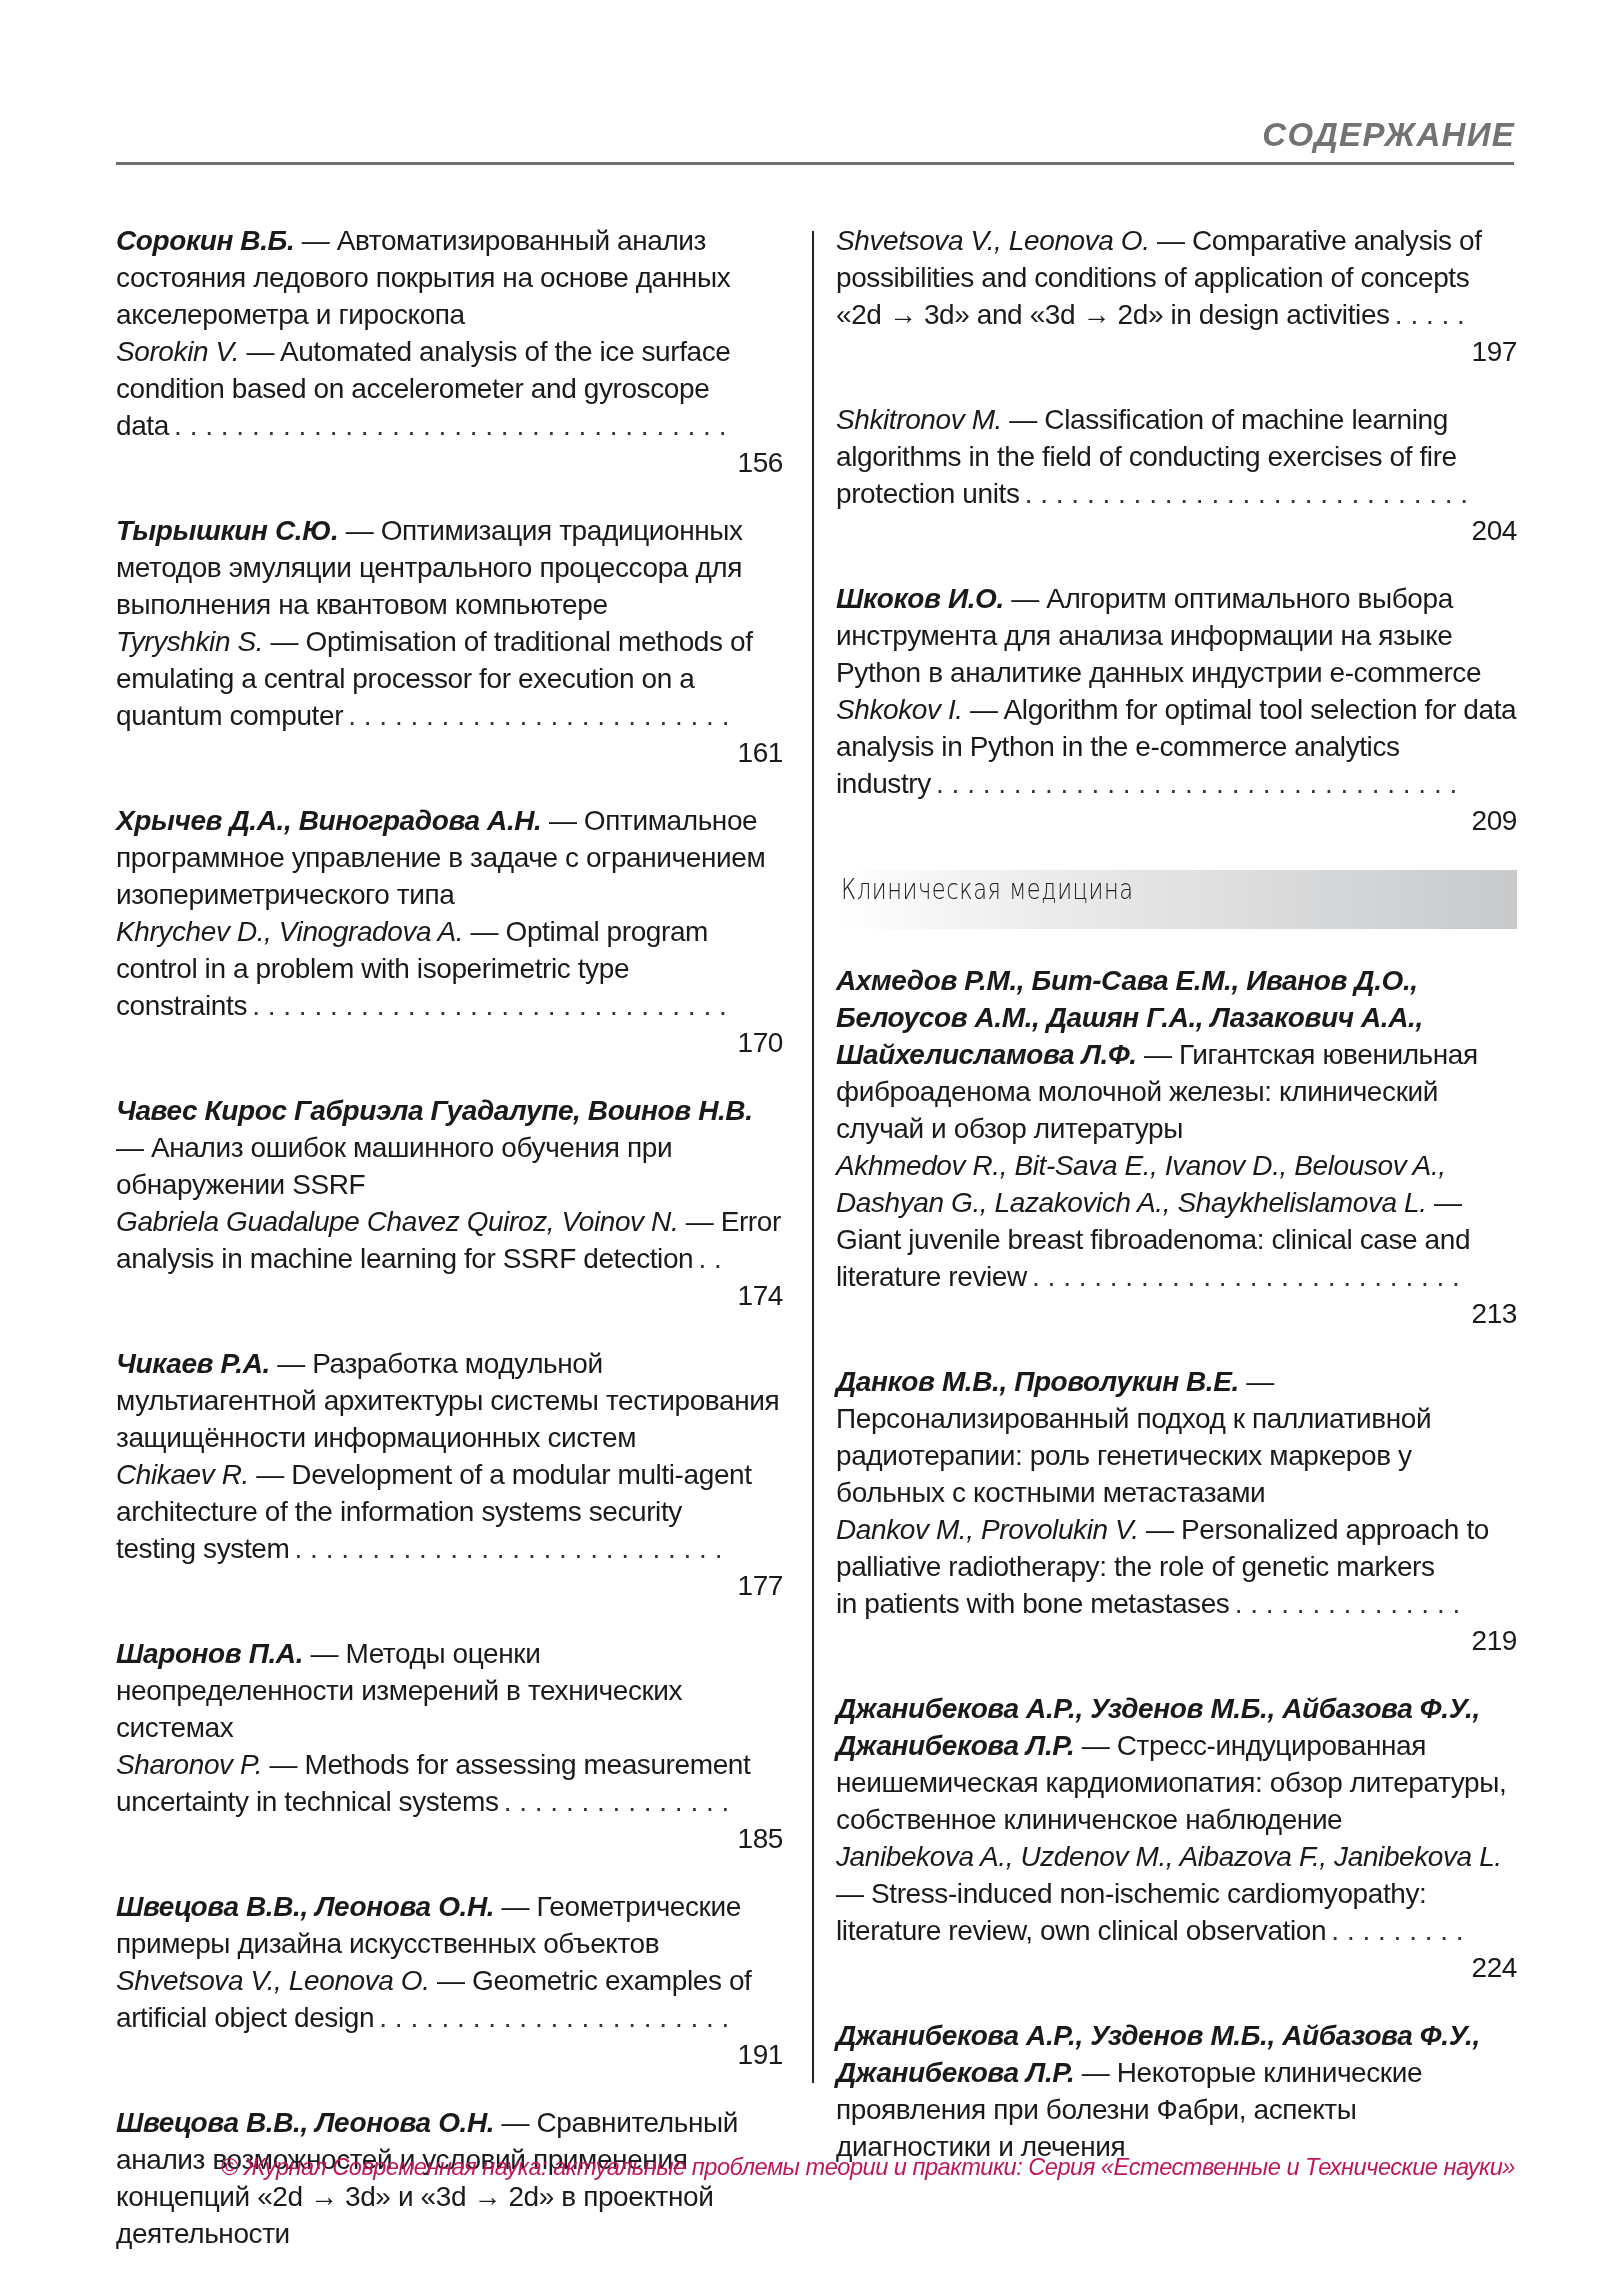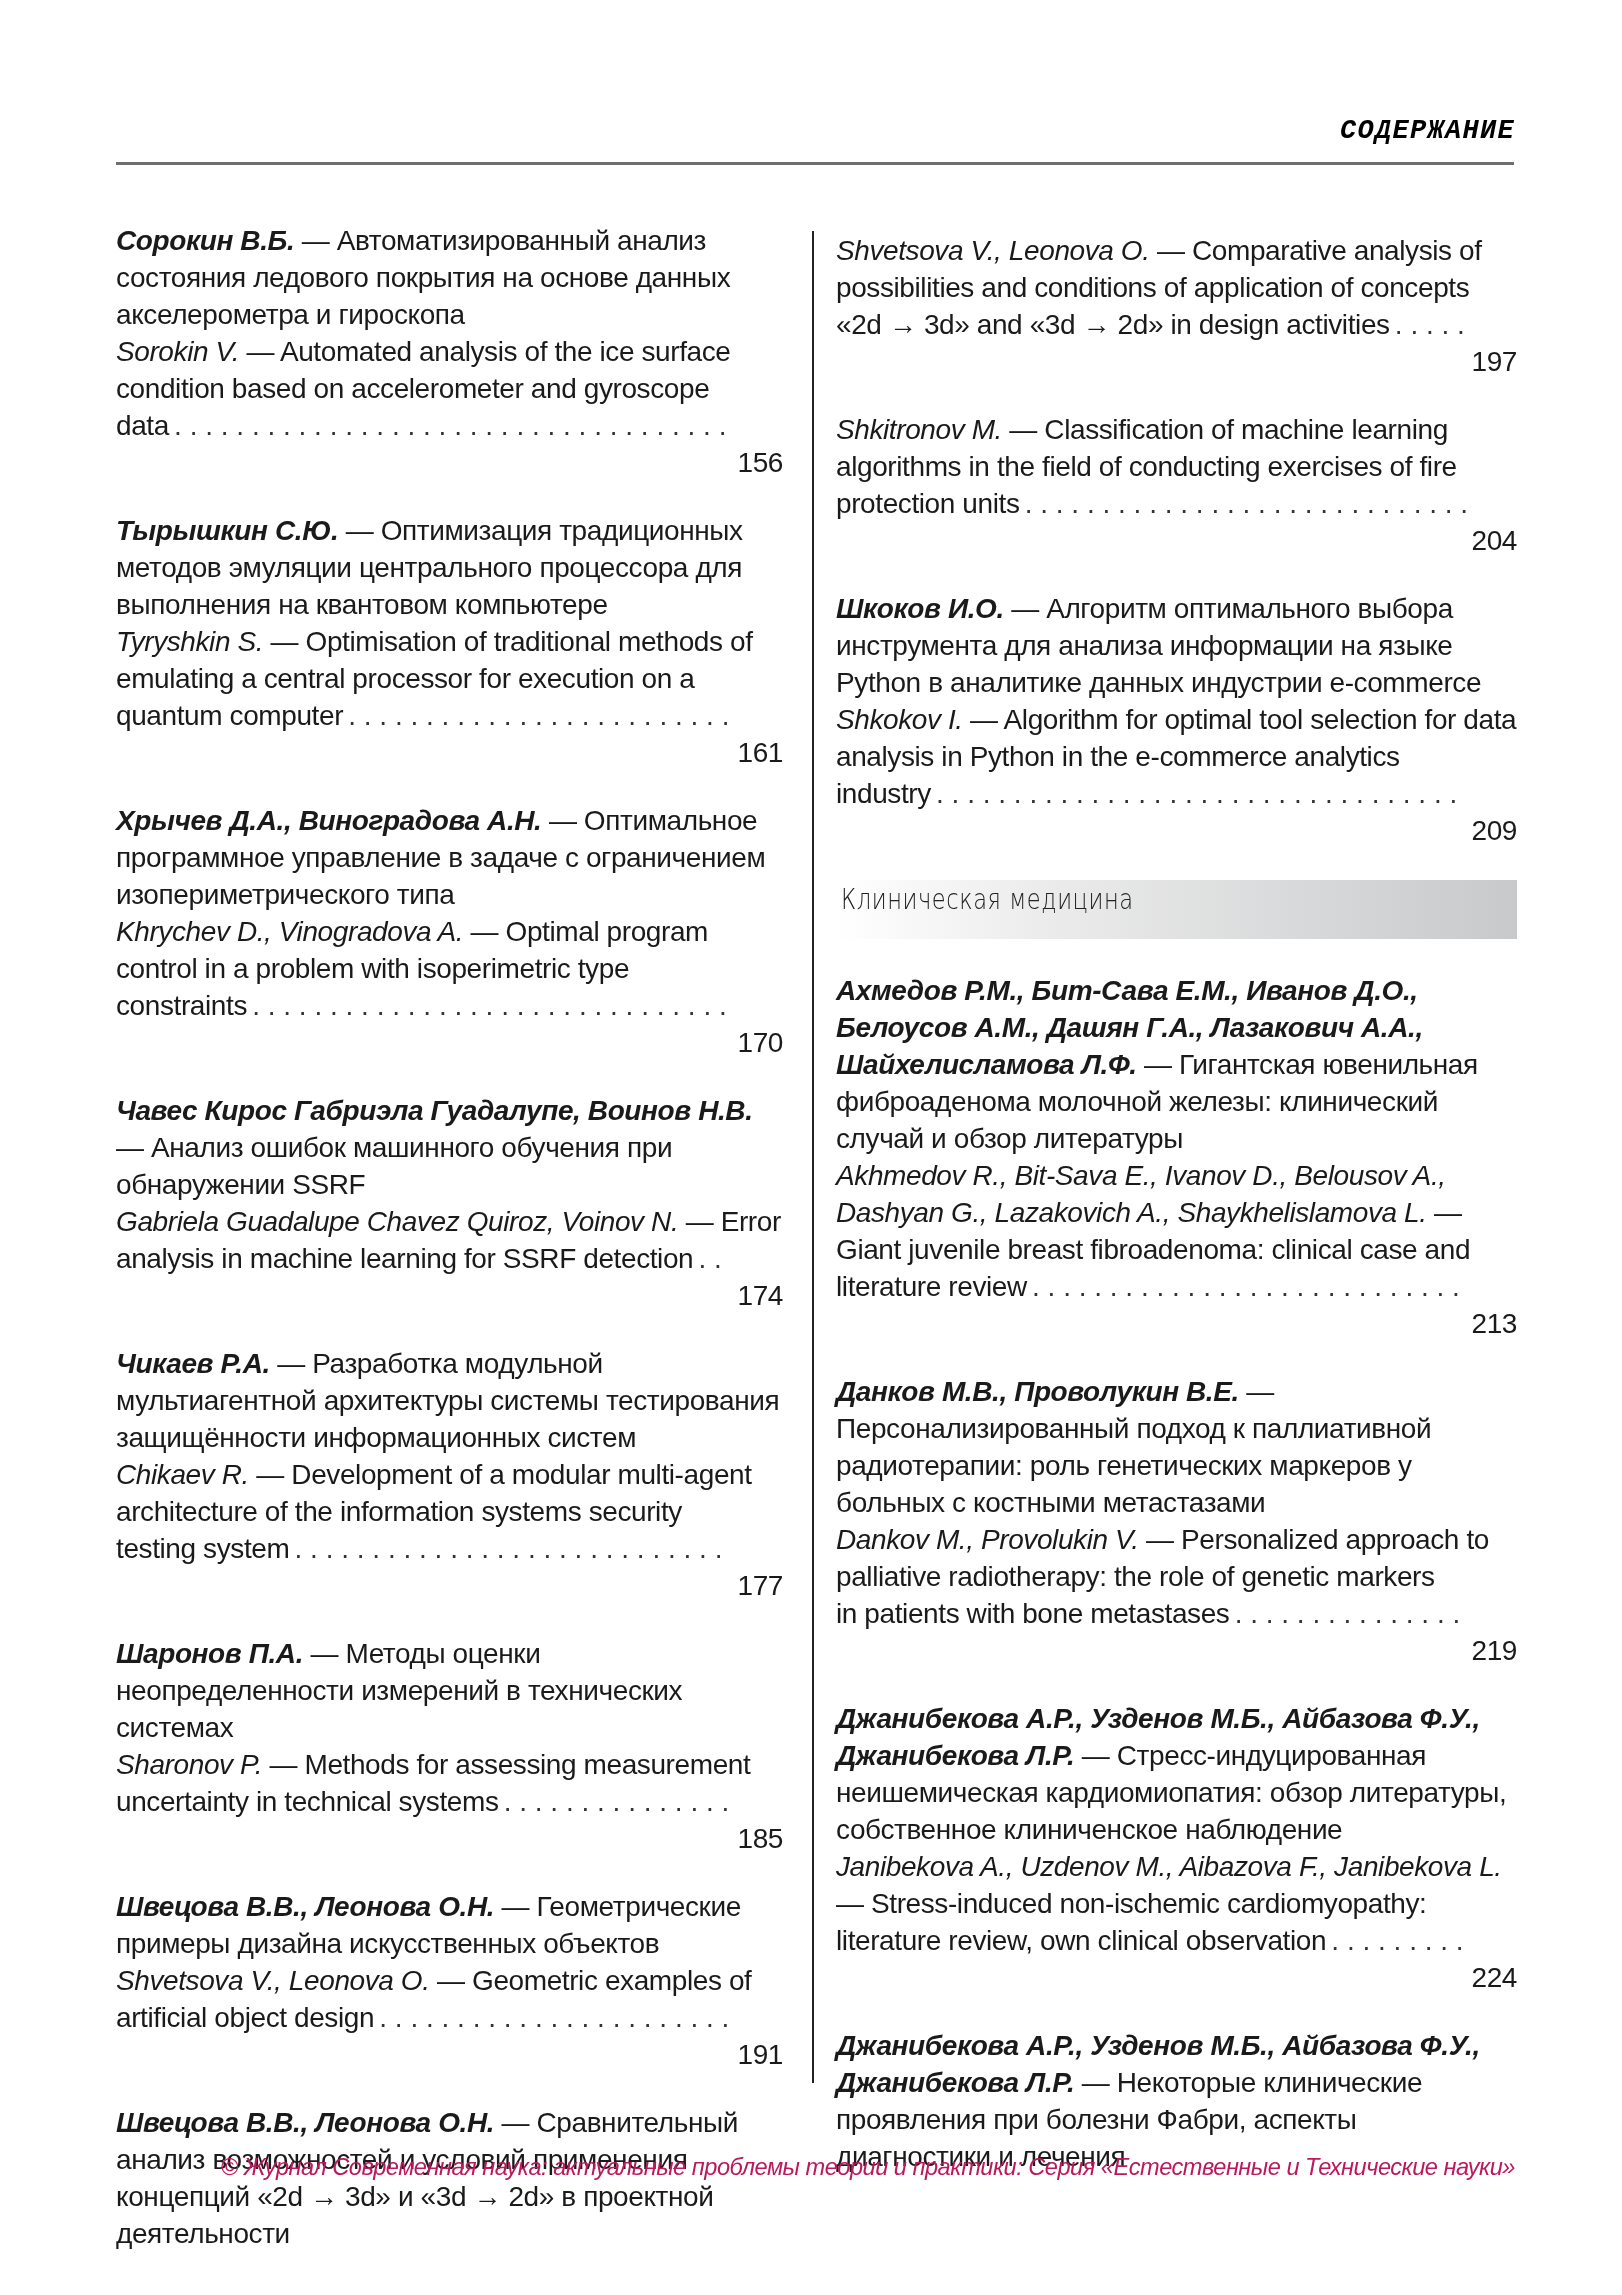--- a/index.html
+++ b/index.html
@@ -2,34 +2,34 @@
 <html style="font-size:10.5px"><head>
 <meta charset="utf-8">
 <style>
   html, body { margin: 0; padding: 0; background: #ffffff; }
   body {
     width: 1623px; height: 2295px; position: relative; overflow: hidden;
     font-family: "Liberation Sans", sans-serif; color: #1a1a1a;
   }
   .header-title {
     position: absolute; right: 108px; top: 116px;
-    font-family: Liberation Mono, monospace; font-style: italic; font-weight: bold;
-    font-size: 27px; letter-spacing: 1.3px; color: #000000;
+    font-family: Liberation Sans, sans-serif; font-style: italic; font-weight: bold;
+    font-size: 33px; letter-spacing: 1.3px; color: #737373;
   }
   .header-rule {
     position: absolute; left: 116px; top: 162px; width: 1398px; height: 2.6px;
     background: #6d6e70;
   }
   .col-divider {
     position: absolute; left: 812px; top: 231px; width: 2px; height: 1852px;
     background: #222;
   }
   .col { position: absolute; top: 222px; }
   .col.left { left: 116px; width: 667px; }
-  .col.right { left: 836px; width: 681px; top: 232px; }
+  .col.right { left: 836px; width: 681px; top: 222px; }
   .entry {
     font-size: 28px; line-height: 37px; margin-bottom: 31px;
     font-family: "Liberation Sans", sans-serif; letter-spacing: -0.4px;
     transform-origin: left top;
   }
   .entry .ru-authors { font-weight: bold; font-style: italic; }
   .entry .en-authors { font-style: italic; }
   .entry .ru, .entry .en { display: block; }
   .leader-line { display: flex; align-items: flex-start; }
   .leader-line .lt { white-space: nowrap; }

